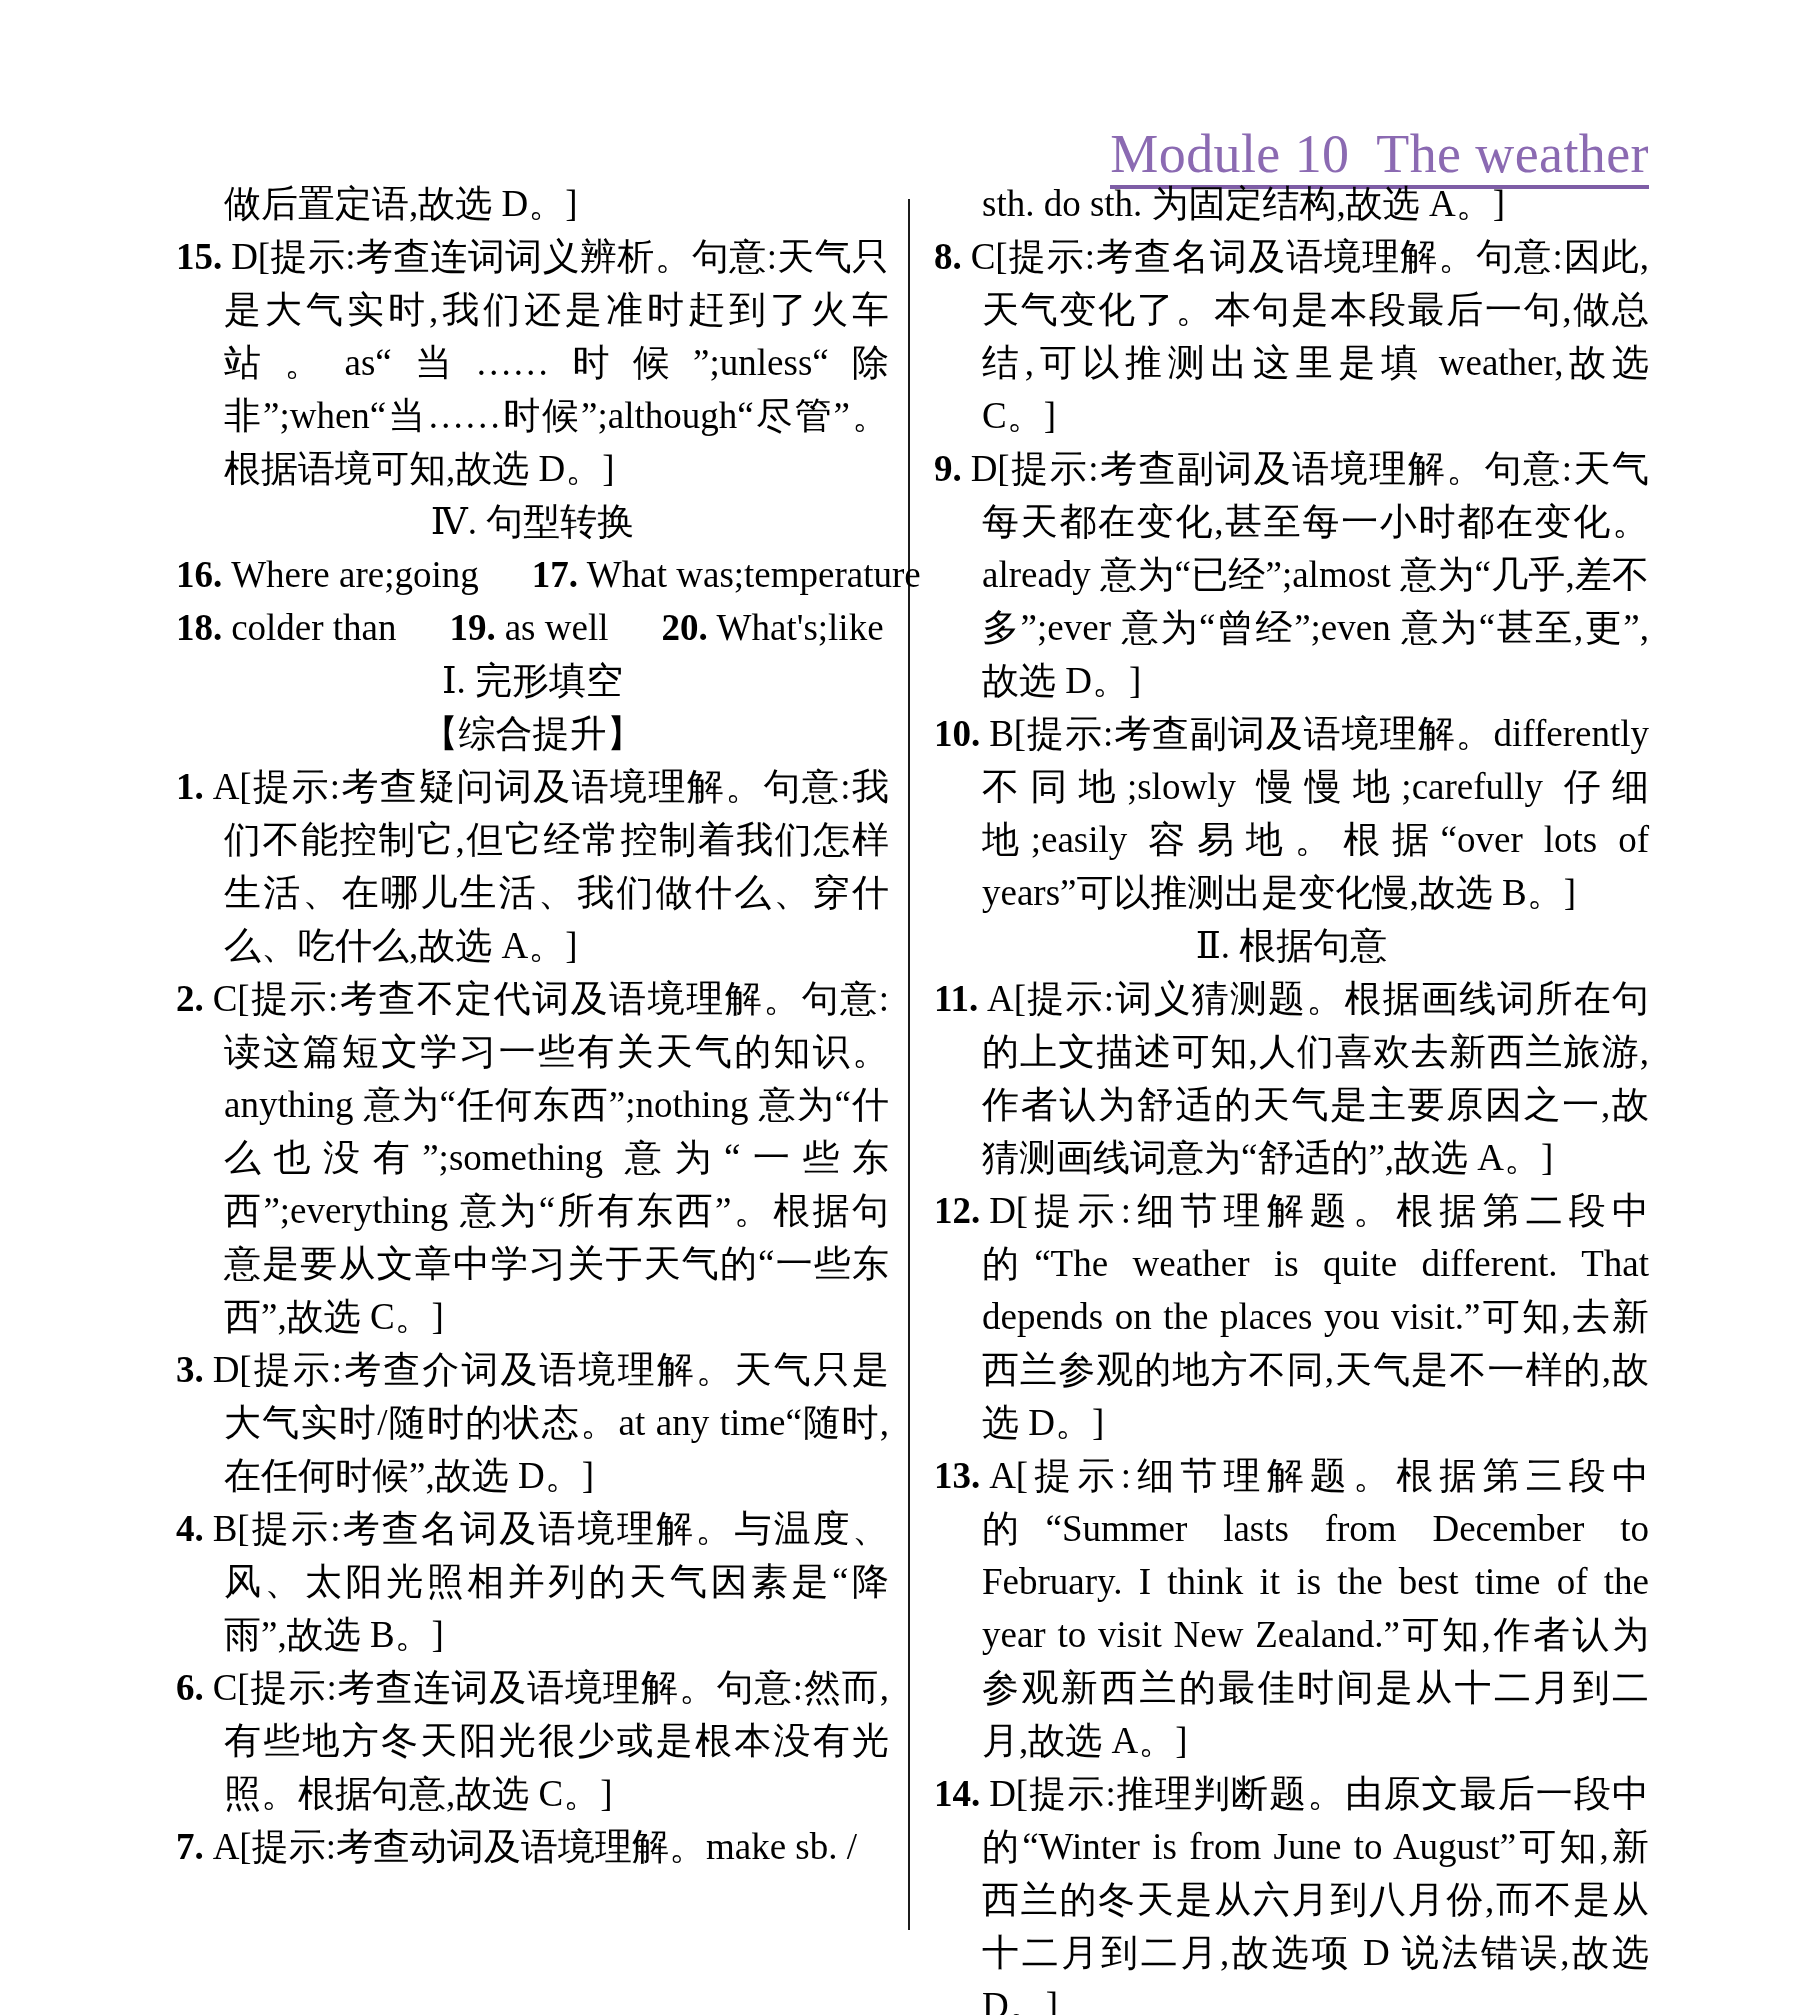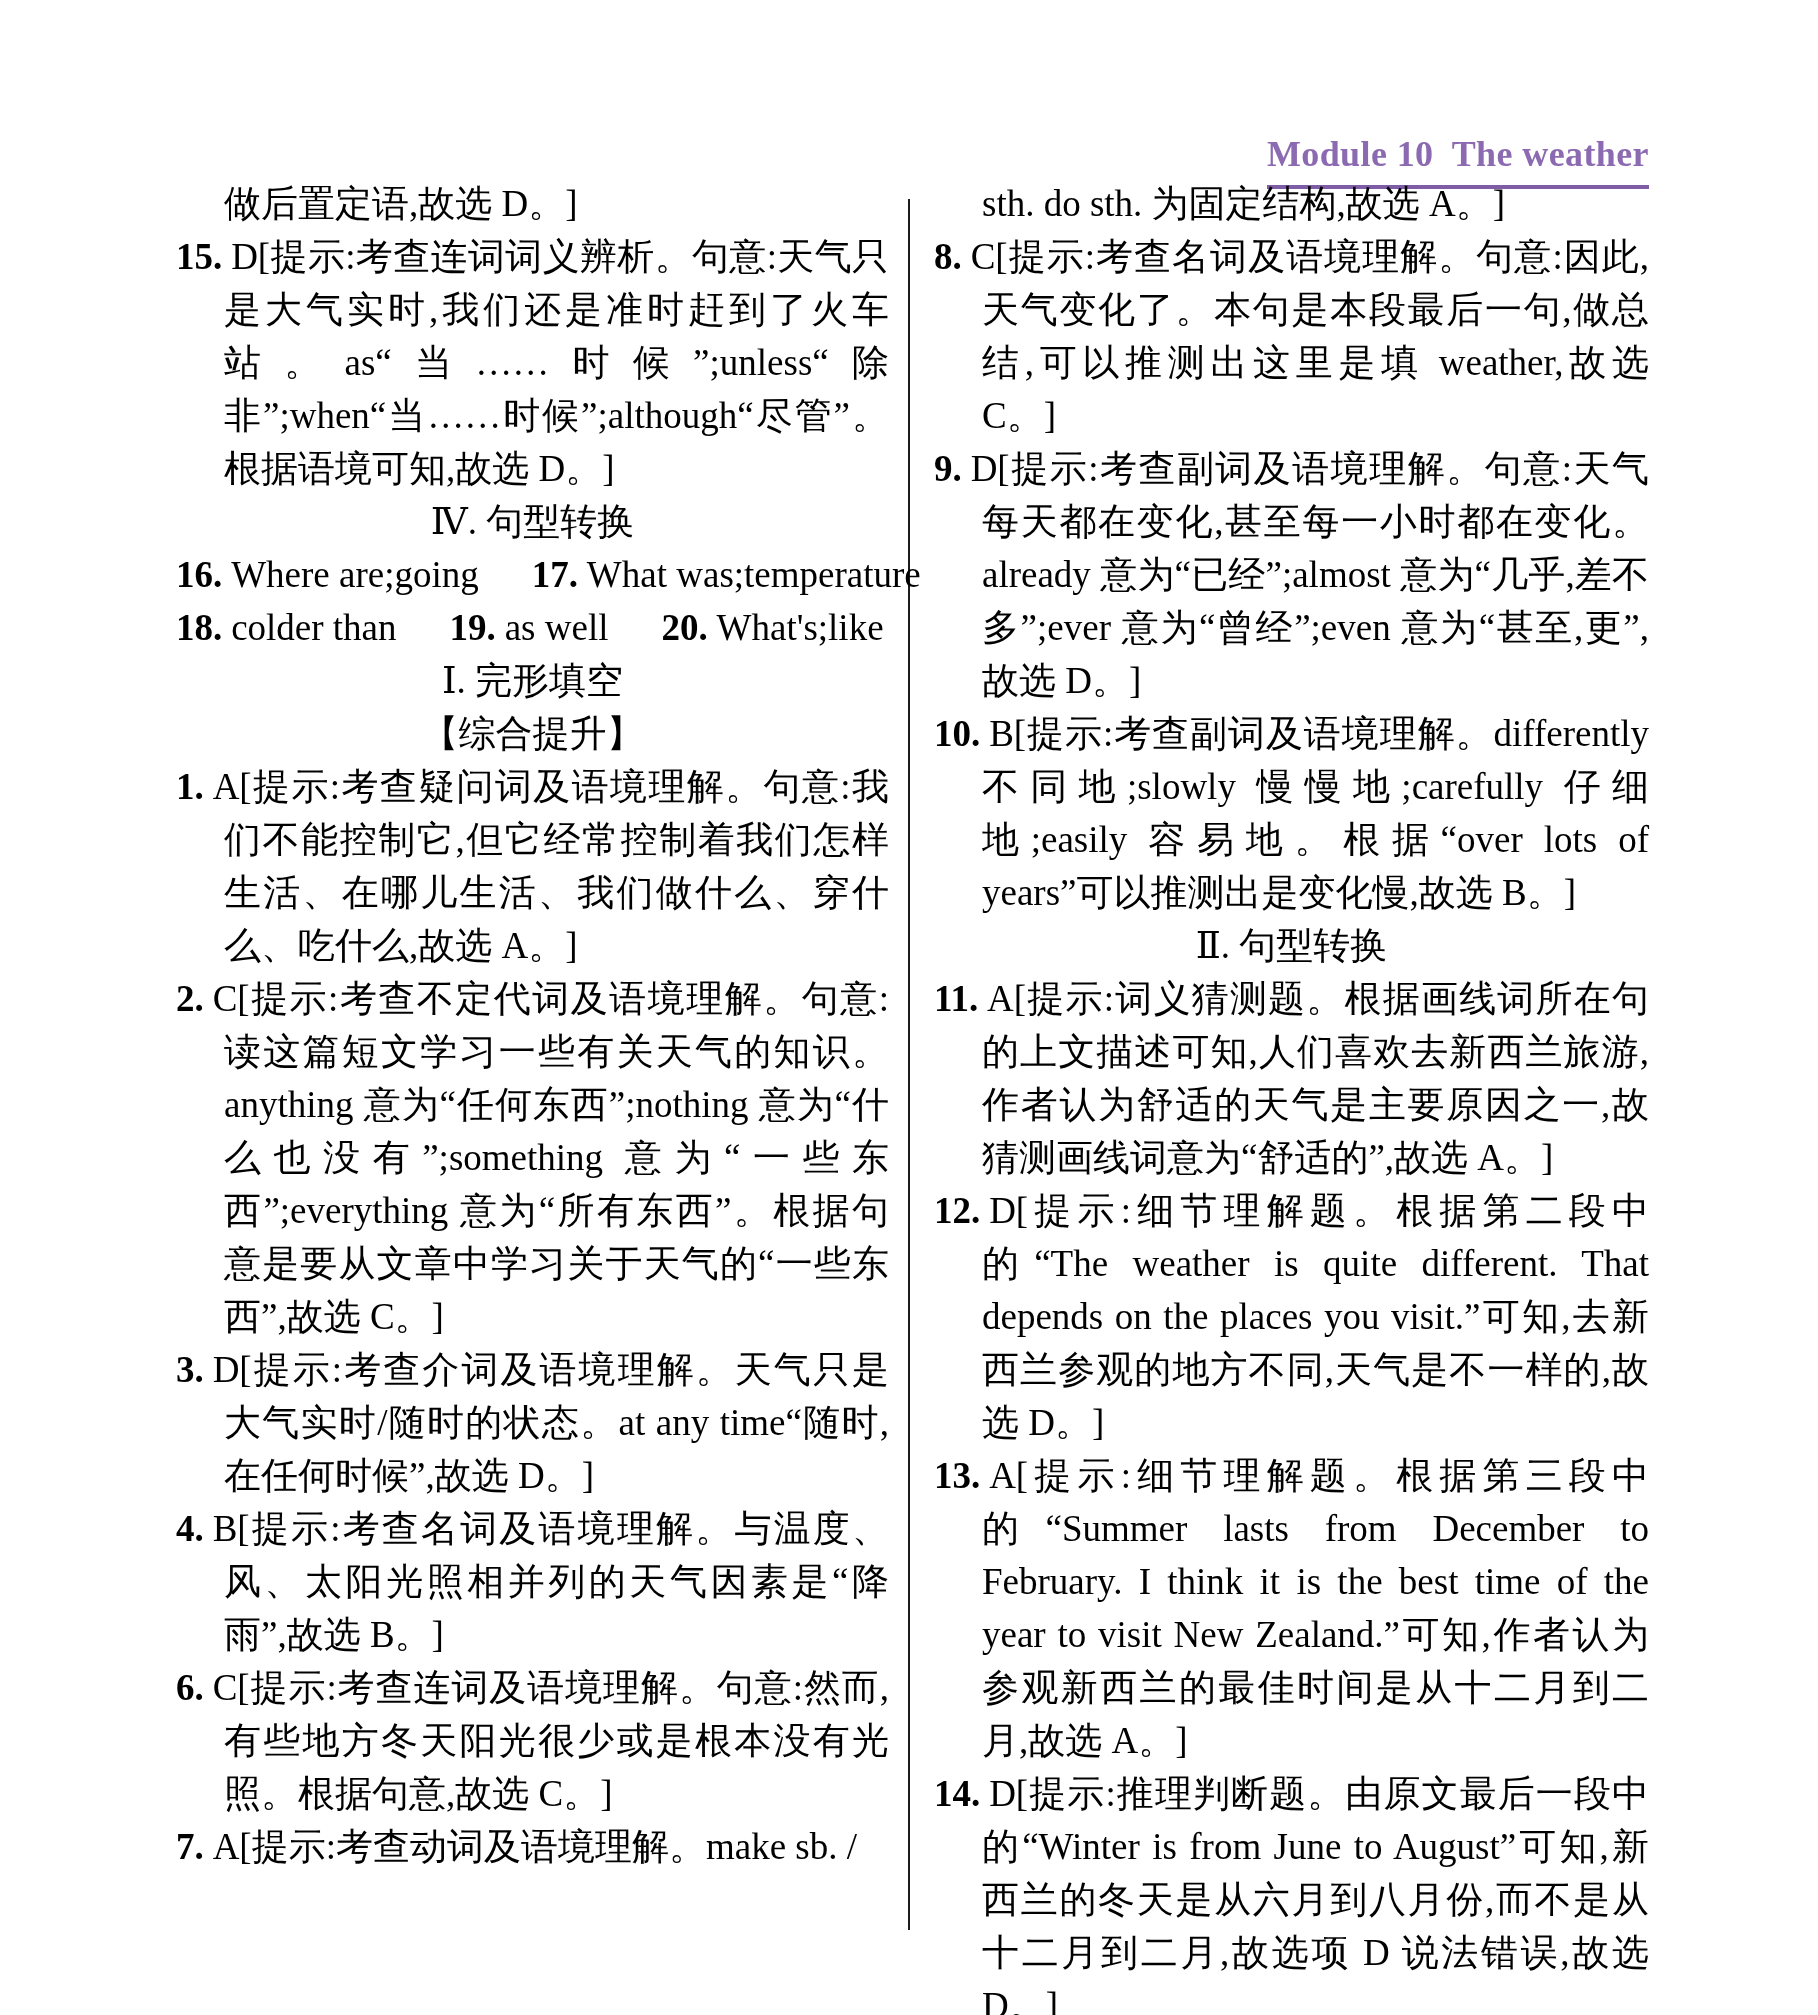--- a/index.html
+++ b/index.html
@@ -17,22 +17,22 @@
     color: #000000;
   }
   .module-header {
     position: absolute;
     top: 130px;
     right: 169px;
     text-align: right;
   }
   .module-title {
     display: inline-block;
-    font-weight: bold;
-    font-size: 36px;
+    font-weight: normal;
+    font-size: 54px;
     line-height: 48px;
     letter-spacing: 0.4px;
     color: #8b6ab2;
     border-bottom: 4.8px solid #7e5da6;
     padding-bottom: 7.3px;
     white-space: pre;
   }
   .divider {
     position: absolute;
     left: 908px;
@@ -144,21 +144,21 @@
     </div>
 
     <div class="item">
       <b class="num">9.</b><span>D[提示:考查副词及语境理解。句意:天气每天都在变化,甚至每一小时都在变化。already 意为“已经”;almost 意为“几乎,差不多”;ever 意为“曾经”;even 意为“甚至,更”,故选 D。]</span>
     </div>
 
     <div class="item">
       <b class="num">10.</b><span>B[提示:考查副词及语境理解。differently 不同地;slowly 慢慢地;carefully 仔细地;easily 容易地。根据“over lots of years”可以推测出是变化慢,故选 B。]</span>
     </div>
 
-    <div class="heading">Ⅱ. 句型转换</div>
+    <div class="heading">Ⅱ. 根据句意</div>
 
     <div class="item">
       <b class="num">11.</b><span>A[提示:词义猜测题。根据画线词所在句的上文描述可知,人们喜欢去新西兰旅游,作者认为舒适的天气是主要原因之一,故猜测画线词意为“舒适的”,故选 A。]</span>
     </div>
 
     <div class="item">
       <b class="num">12.</b><span>D[提示:细节理解题。根据第二段中的“The weather is quite different. That depends on the places you visit.”可知,去新西兰参观的地方不同,天气是不一样的,故选 D。]</span>
     </div>
 
     <div class="item">

